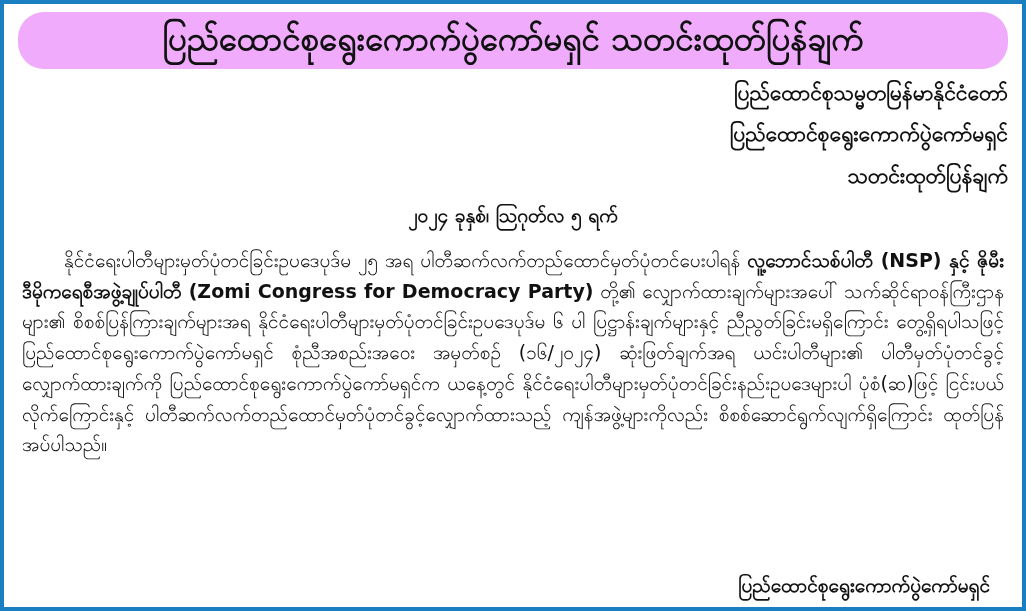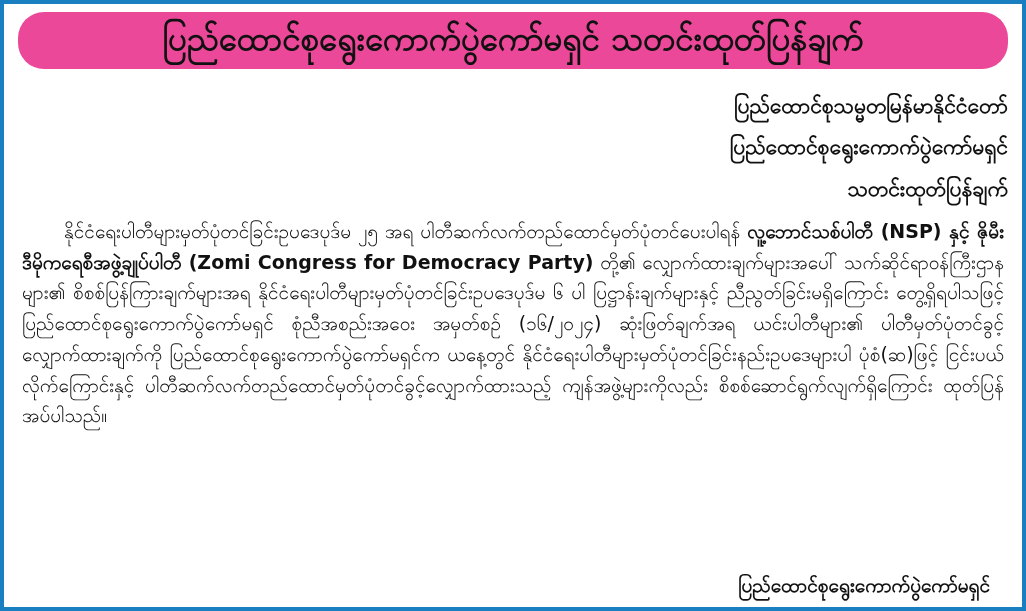--- a/index.html
+++ b/index.html
@@ -23,24 +23,24 @@
   }
   #inner {
     box-sizing: border-box;
     width: 100%;
     height: 100%;
     padding: 8px 14px 6px 14px;
     display: flex;
     flex-direction: column;
   }
   .banner {
-    background: #ec4899;
+    background: #f0abfc;
     text-align: center;
     padding: 6px 4px 10px 4px;
-    margin: 0 0 25px 0;
+    margin: 0 0 12px 0;
     border-radius: 26px;
   }
   .banner-title {
     font-size: 33px;
     line-height: 1.25;
     font-weight: bold;
     color: #111111;
     letter-spacing: 0px;
   }
   .heads {
@@ -93,20 +93,21 @@
     <div class="banner">
       <div class="banner-title">ပြည်ထောင်စုရွေးကောက်ပွဲကော်မရှင် သတင်းထုတ်ပြန်ချက်</div>
     </div>
 
     <div class="heads">
       <div class="head-line l1">ပြည်ထောင်စုသမ္မတမြန်မာနိုင်ငံတော်</div>
       <div class="head-line l2">ပြည်ထောင်စုရွေးကောက်ပွဲကော်မရှင်</div>
       <div class="head-line l3">သတင်းထုတ်ပြန်ချက်</div>
     </div>
 
+    <div class="date-line">၂၀၂၄ ခုနှစ်၊ သြဂုတ်လ ၅ ရက်</div>
 
     <p class="body-text"><span>နိုင်ငံရေးပါတီများမှတ်ပုံတင်ခြင်းဥပဒေပုဒ်မ ၂၅ အရ ပါတီဆက်လက်တည်ထောင်မှတ်ပုံတင်ပေးပါရန် </span><b>လူ့ဘောင်သစ်ပါတီ (NSP) နှင့် ဇိုမီးဒီမိုကရေစီအဖွဲ့ချုပ်ပါတီ (Zomi Congress for Democracy Party)</b><span> တို့၏ လျှောက်ထားချက်များအပေါ် သက်ဆိုင်ရာဝန်ကြီးဌာနများ၏ စိစစ်ပြန်ကြားချက်များအရ နိုင်ငံရေးပါတီများမှတ်ပုံတင်ခြင်းဥပဒေပုဒ်မ ၆ ပါ ပြဋ္ဌာန်းချက်များနှင့် ညီညွတ်ခြင်းမရှိကြောင်း တွေ့ရှိရပါသဖြင့် ပြည်ထောင်စုရွေးကောက်ပွဲကော်မရှင် စုံညီအစည်းအဝေး အမှတ်စဉ် (၁၆/၂၀၂၄) ဆုံးဖြတ်ချက်အရ ယင်းပါတီများ၏ ပါတီမှတ်ပုံတင်ခွင့်လျှောက်ထားချက်ကို ပြည်ထောင်စုရွေးကောက်ပွဲကော်မရှင်က ယနေ့တွင် နိုင်ငံရေးပါတီများမှတ်ပုံတင်ခြင်းနည်းဥပဒေများပါ ပုံစံ(ဆ)ဖြင့် ငြင်းပယ်လိုက်ကြောင်းနှင့် ပါတီဆက်လက်တည်ထောင်မှတ်ပုံတင်ခွင့်လျှောက်ထားသည့် ကျန်အဖွဲ့များကိုလည်း စိစစ်ဆောင်ရွက်လျက်ရှိကြောင်း ထုတ်ပြန်အပ်ပါသည်။</span></p>
 
     <div class="spacer"></div>
 
     <div class="signature">ပြည်ထောင်စုရွေးကောက်ပွဲကော်မရှင်</div>
   </div>
 </div>
 
 </body></html>

